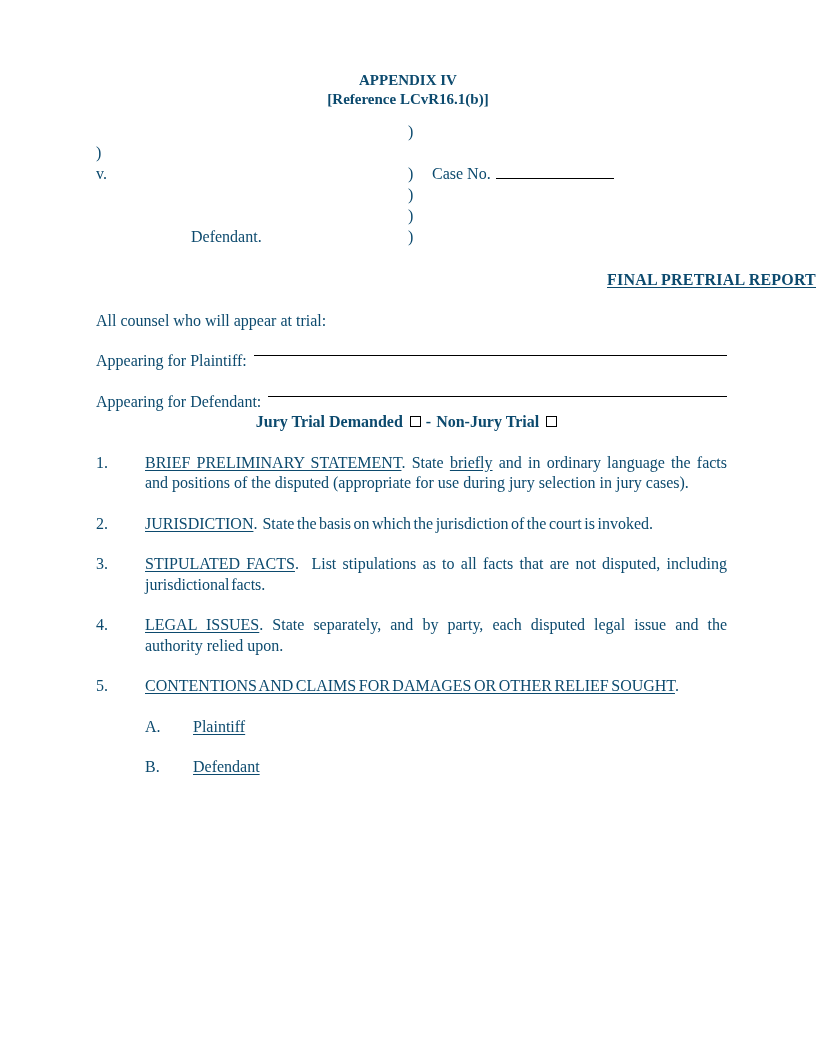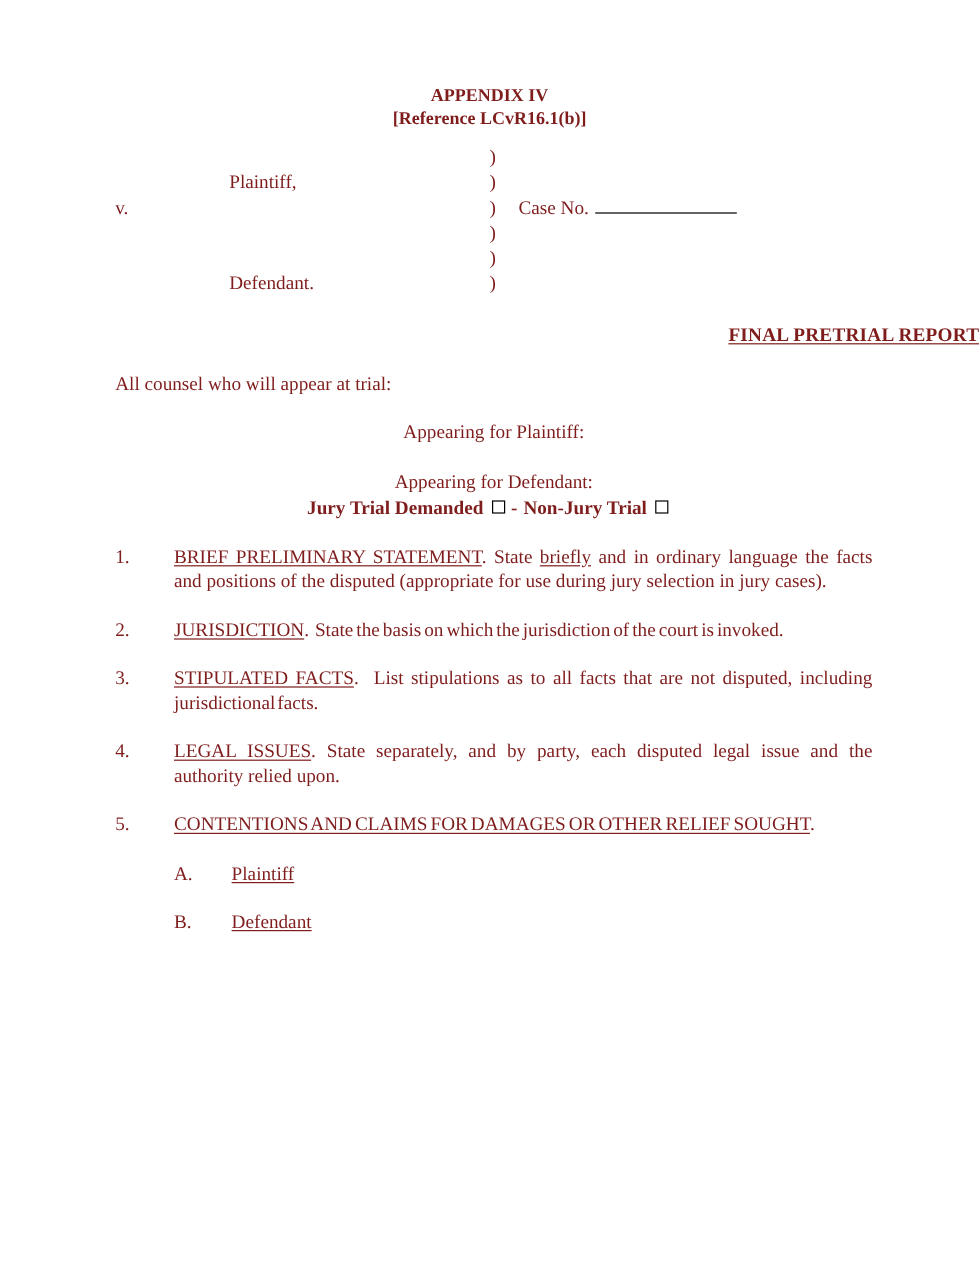--- a/index.html
+++ b/index.html
@@ -2,21 +2,21 @@
 <html><head>
 <meta charset="utf-8">
 <style>
   html, body { margin: 0; padding: 0; background: #ffffff; }
   .page {
     position: relative;
     width: 816px;
     height: 940px;
     margin: 0 auto;
     background: #ffffff;
-    color: #7f1d1d;
+    color: #0c4a6e;
     font-family: "Liberation Serif", "DejaVu Serif", serif;
     font-size: 16px;
     line-height: 20.5px;
     box-sizing: border-box;
     padding-top: 71px;
     overflow: hidden;
   }
   .appendix-header {
     text-align: center;
     font-weight: bold;
@@ -51,23 +51,22 @@
   .u { text-decoration: underline; text-underline-offset: 2px; }
   .report-title {
     margin-top: 23px;
     text-align: right;
     font-weight: bold;
     letter-spacing: 0.2px;
   }
   .body-block { margin: 20px 89px 0 96px; }
   .appearing-row {
     display: flex;
-    align-items: center;
+    align-items: flex-start;
     margin: 20px 89px 0 96px;
-    flex-direction: column;
   }
   .appearing-row .label { flex: none; }
   .fill-line {
     flex: 1;
     border-bottom: 1px solid #000;
     margin-left: 7px;
     height: 4px;
   }
   .jury-line {
     text-align: center;
@@ -119,21 +118,20 @@
   </div>
 
 
   <div class="caption">
     <div class="cap-row">
       <span class="cap-left"></span>
       <span class="cap-paren">)</span>
       <span class="cap-right"></span>
     </div>
     <div class="cap-row">
-      <span class="cap-left"><span class="indent">Plaintiff,</span></span>
       <span class="cap-paren">)</span>
       <span class="cap-right"></span>
     </div>
     <div class="cap-row">
       <span class="cap-left">v.</span>
       <span class="cap-paren">)</span>
       <span class="cap-right"><span>Case No.</span><span class="blank case-line"></span></span>
     </div>
     <div class="cap-row">
       <span class="cap-left"></span>

